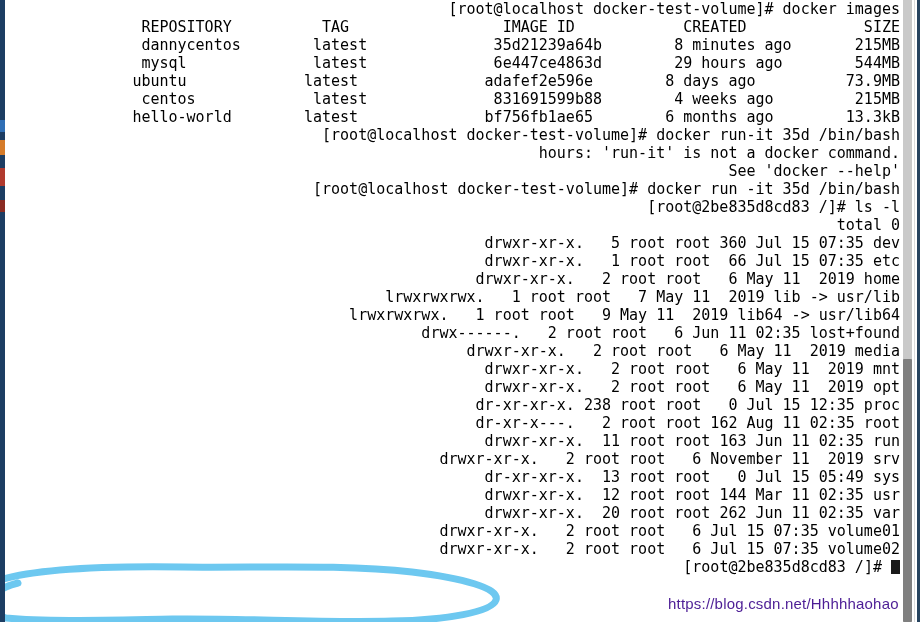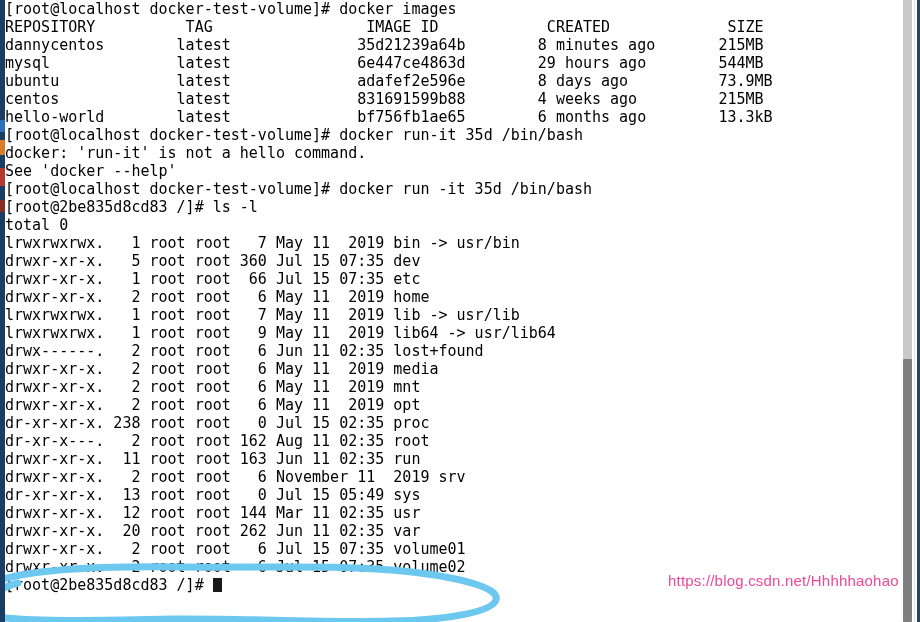--- a/index.html
+++ b/index.html
@@ -46,20 +46,21 @@
     overflow: hidden;
     padding: 0;
   }
   .line {
     height: 18px;
     line-height: 18px;
     font-size: 15px;
     color: #000000;
     white-space: pre;
     letter-spacing: 0px;
+    text-align: right;
   }
   .line:first-child { padding-top: 0px; }
 
   .cursor {
     display: inline-block;
     width: 9px;
     height: 14px;
     background: #1a1a1a;
     vertical-align: -2px;
   }
@@ -109,24 +110,24 @@
     width: 520px;
     height: 72px;
     z-index: 4;
     pointer-events: none;
   }
 
   
   .watermark {
     position: absolute;
     left: 668px;
-    top: 572px;
+    top: 595px;
     font-family: "Liberation Sans", sans-serif;
     font-size: 15px;
-    color: #ec4899;
+    color: #4c1d95;
     white-space: nowrap;
     z-index: 3;
     letter-spacing: 0.2px;
   }
 </style>
 </head>
 <body>
 
 <div id="screen">
 
@@ -134,36 +135,35 @@
 
   <div class="term">
     <div class="line">[root@localhost docker-test-volume]# docker images</div>
     <div class="line">REPOSITORY          TAG                 IMAGE ID            CREATED             SIZE</div>
     <div class="line">dannycentos        latest              35d21239a64b        8 minutes ago       215MB</div>
     <div class="line">mysql              latest              6e447ce4863d        29 hours ago        544MB</div>
     <div class="line">ubuntu             latest              adafef2e596e        8 days ago          73.9MB</div>
     <div class="line">centos             latest              831691599b88        4 weeks ago         215MB</div>
     <div class="line">hello-world        latest              bf756fb1ae65        6 months ago        13.3kB</div>
     <div class="line">[root@localhost docker-test-volume]# docker run-it 35d /bin/bash</div>
-    <div class="line">docker: 'run-it' is not a hello command.</div>
+    <div class="line">hours: 'run-it' is not a docker command.</div>
     <div class="line">See 'docker --help'</div>
     <div class="line">[root@localhost docker-test-volume]# docker run -it 35d /bin/bash</div>
     <div class="line">[root@2be835d8cd83 /]# ls -l</div>
     <div class="line">total 0</div>
-    <div class="line">lrwxrwxrwx.   1 root root   7 May 11  2019 bin -&gt; usr/bin</div>
     <div class="line">drwxr-xr-x.   5 root root 360 Jul 15 07:35 dev</div>
     <div class="line">drwxr-xr-x.   1 root root  66 Jul 15 07:35 etc</div>
     <div class="line">drwxr-xr-x.   2 root root   6 May 11  2019 home</div>
     <div class="line">lrwxrwxrwx.   1 root root   7 May 11  2019 lib -&gt; usr/lib</div>
     <div class="line">lrwxrwxrwx.   1 root root   9 May 11  2019 lib64 -&gt; usr/lib64</div>
     <div class="line">drwx------.   2 root root   6 Jun 11 02:35 lost+found</div>
     <div class="line">drwxr-xr-x.   2 root root   6 May 11  2019 media</div>
     <div class="line">drwxr-xr-x.   2 root root   6 May 11  2019 mnt</div>
     <div class="line">drwxr-xr-x.   2 root root   6 May 11  2019 opt</div>
-    <div class="line">dr-xr-xr-x. 238 root root   0 Jul 15 02:35 proc</div>
+    <div class="line">dr-xr-xr-x. 238 root root   0 Jul 15 12:35 proc</div>
     <div class="line">dr-xr-x---.   2 root root 162 Aug 11 02:35 root</div>
     <div class="line">drwxr-xr-x.  11 root root 163 Jun 11 02:35 run</div>
     <div class="line">drwxr-xr-x.   2 root root   6 November 11  2019 srv</div>
     <div class="line">dr-xr-xr-x.  13 root root   0 Jul 15 05:49 sys</div>
     <div class="line">drwxr-xr-x.  12 root root 144 Mar 11 02:35 usr</div>
     <div class="line">drwxr-xr-x.  20 root root 262 Jun 11 02:35 var</div>
     <div class="line">drwxr-xr-x.   2 root root   6 Jul 15 07:35 volume01</div>
     <div class="line">drwxr-xr-x.   2 root root   6 Jul 15 07:35 volume02</div>
     <div class="line"><span>[root@2be835d8cd83 /]# </span><span class="cursor"></span></div>
   </div>

